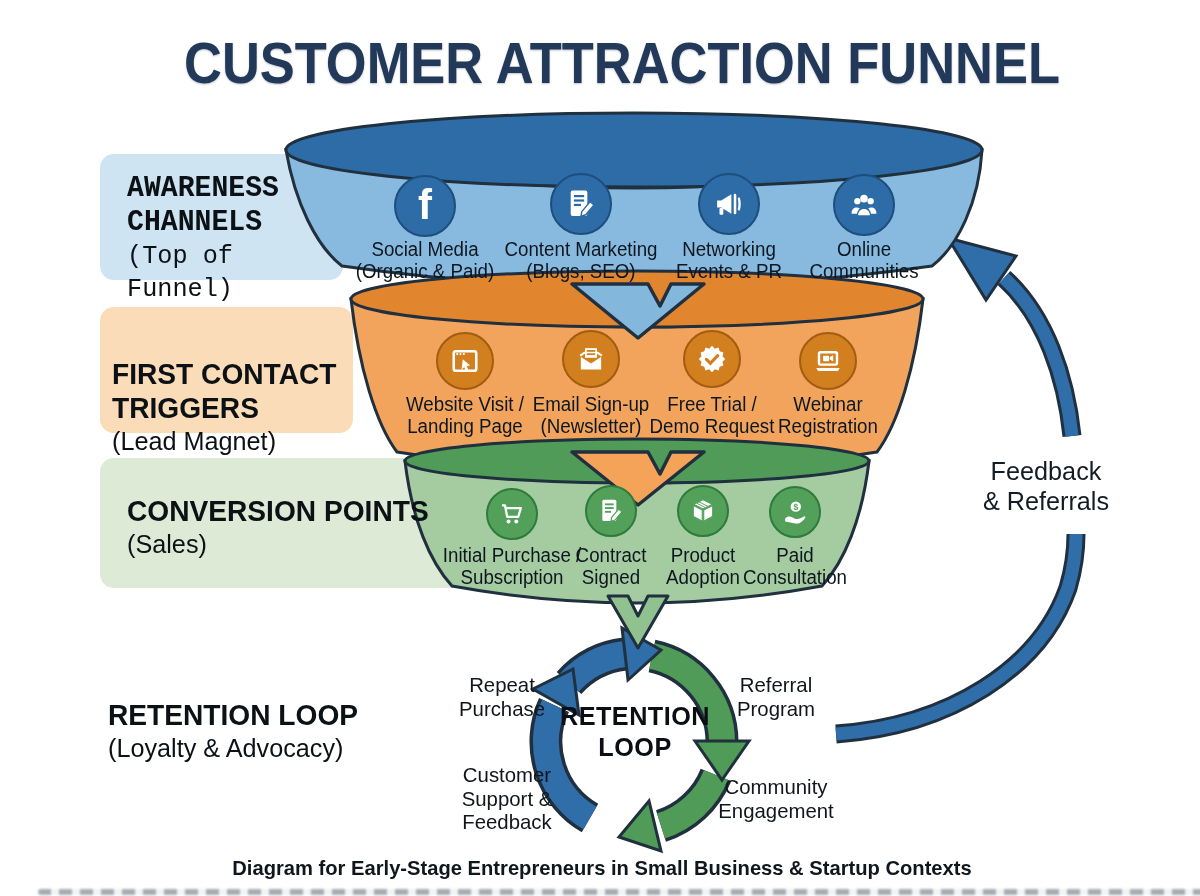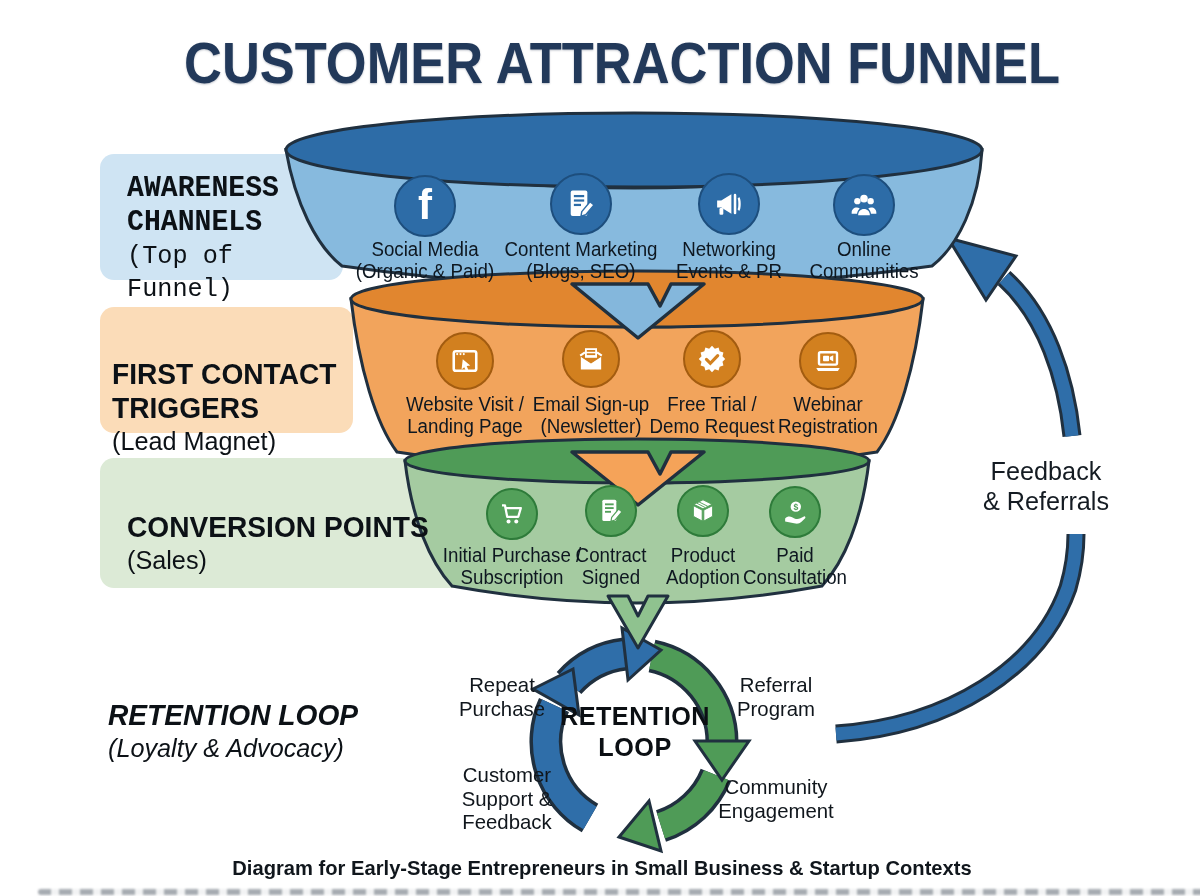--- a/index.html
+++ b/index.html
@@ -16,22 +16,22 @@
     letter-spacing:0; text-shadow:0 1px 2px rgba(25,40,70,.28);
   }
 
   .art { position:absolute; left:0; top:0; }
 
   .stage-head { position:absolute; color:#0c1116; z-index:5; }
   .stage-head .h { font-size:29px; line-height:34px; font-weight:700; transform:scaleX(.97); transform-origin:left top; }
   .stage-head .q { font-size:26px; line-height:33px; font-weight:400; transform:scaleX(.97); transform-origin:left top; }
   .head-awareness  { left:127px; top:172px; width:215px;font-family:Liberation Mono, monospace; }
   .head-triggers   { left:112px; top:325px; width:250px;margin-top:32px; }
-  .head-conversion { left:127px; top:494px; width:420px;margin-top:16px; }
-  .head-retention  { left:108px; top:698px; width:340px;font-style:italic; }
+  .head-conversion { left:127px; top:494px; width:420px; }
+  .head-retention  { left:108px; top:698px; width:340px; }
 
   .circ { position:absolute; border-radius:50%; display:flex; align-items:center; justify-content:center; box-sizing:border-box; z-index:6; }
   .c-t1 { width:62px; height:62px; background:#2d6ca7; border:2.5px solid #1d4e7d; }
   .c-t2 { width:58px; height:58px; background:#d2801f; border:2.5px solid #a35c10; }
   .c-t3 { width:52px; height:52px; background:#53a05a; border:2.5px solid #2e7b3a; }
   .fb-f { color:#fff; font-size:42px; font-weight:700; line-height:1; margin-top:-3px; }
 
   .lbl {
     position:absolute; z-index:6; text-align:center; white-space:nowrap;
     transform:translateX(-50%) scaleX(.96);

